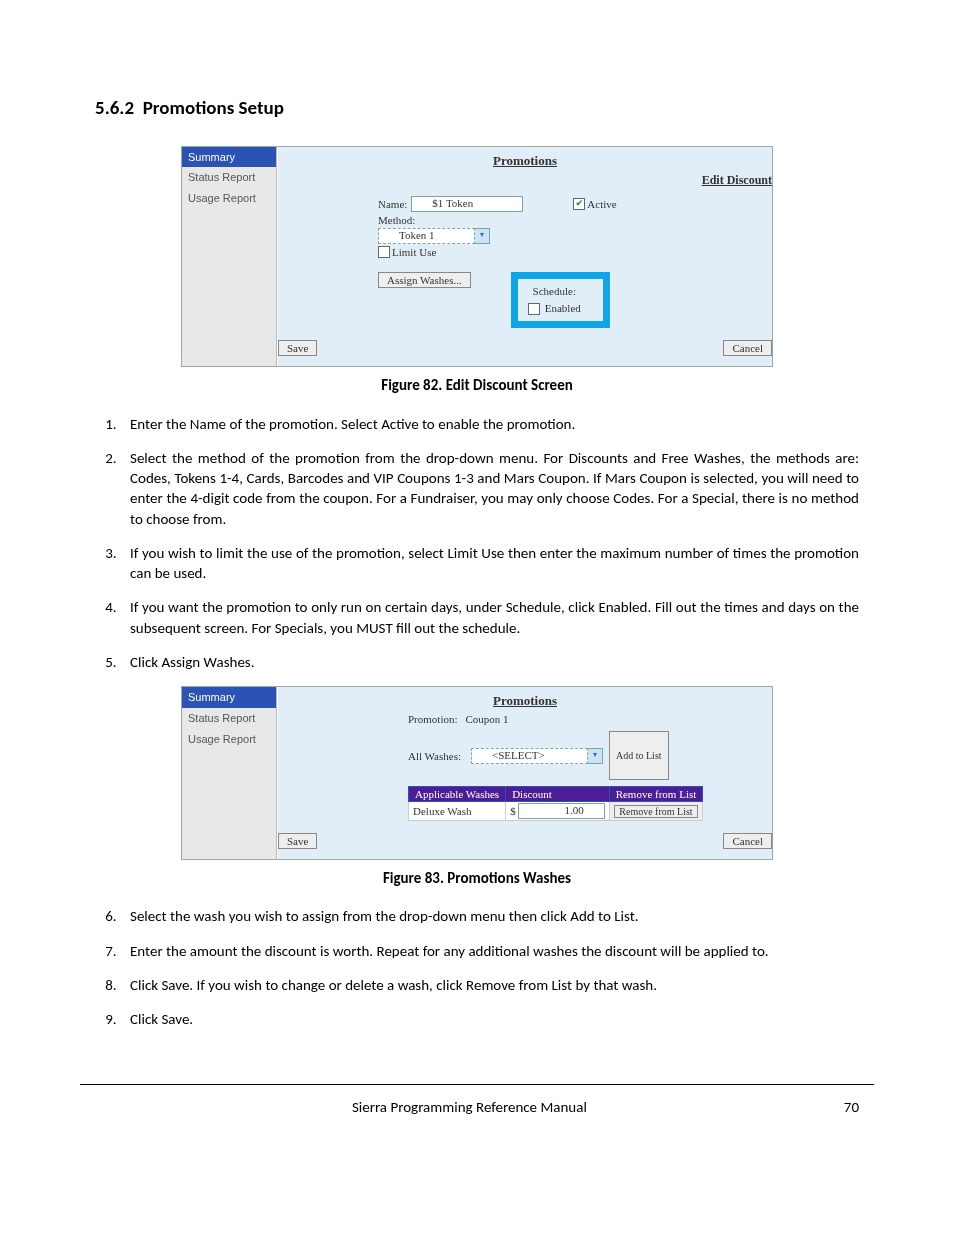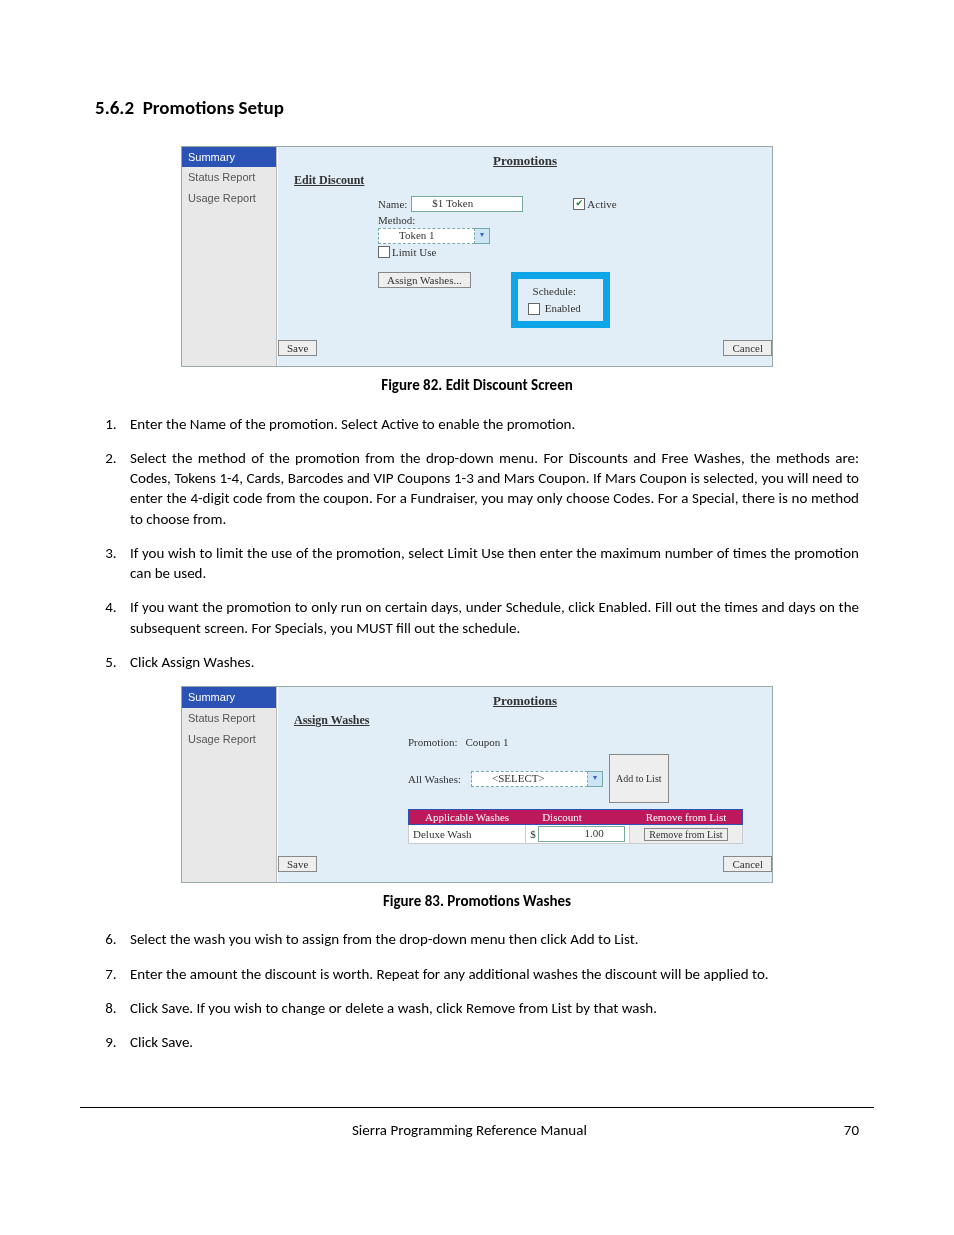--- a/index.html
+++ b/index.html
@@ -21,37 +21,37 @@
   .footer .left{flex:1;text-align:center;}
 
   
   .app{width:590px;margin:10px auto 0;border:1px solid #9aa;background:#e8f1f6;font-family:Tahoma,Arial,sans-serif;font-size:11px;color:#333;}
   .app-inner{display:flex;}
   .sidebar{width:94px;background:#e8e8e8;border-right:1px solid #bbb;}
   .sidebar-item{padding:3px 6px;color:#555;}
   .sidebar-item.active{background:#2b53b6;color:#fff;}
   .main{flex:1;background:#e2eef7;padding:6px 0 10px;border-left:1px solid #fff;}
   .title{text-align:center;font:bold 13px Tahoma;text-decoration:underline;margin-bottom:4px;}
-  .subtitle{text-align:left;font:bold 12px Tahoma;text-decoration:underline;margin-bottom:8px;margin-left:16px;}
+  .subtitle{text-align:right;font:bold 12px Tahoma;text-decoration:underline;margin-bottom:8px;}
   .form-row{display:flex;align-items:center;margin:2px 0;}
   .form-block{margin-left:100px;}
   .label{font:11px Tahoma;margin-right:4px;}
   .input{border:1px solid #7a9;background:#fff;font:11px Tahoma;padding:0 20px;height:14px;}
   .input.dashed{border:1px dashed #7aa;}
   .dd{display:flex;align-items:center;}
   .dd-arrow{width:14px;height:14px;background:#cde4f6;border:1px solid #7aa;border-left:none;display:flex;align-items:center;justify-content:center;font-size:8px;color:#36c;}
   .checkbox{display:inline-block;border:1px solid #666;width:10px;height:10px;margin-right:2px;vertical-align:middle;text-align:center;font-size:9px;line-height:9px;color:#1a7f2e;background:#fff;}
   .btn{border:1px solid #888;background:#eee;padding:1px 8px;font:11px Tahoma;}
   .btn.small{padding:18px 6px;font-size:10px;}
   .center-row{display:flex;justify-content:space-between;gap:10px;margin-top:12px;}
   .schedule-box{border:7px solid #0ea5e9;padding:6px 18px 6px 10px;background:#e2eef7;}
 
   
   .tbl{border-collapse:collapse;margin-top:6px;font:11px Tahoma;}
-  .tbl th{background:#be185d;color:#fff;font-weight:normal;padding:1px 16px;border:1px solid #2b53b6;text-align:left;white-space:nowrap;}
+  .tbl th{background:#4c1d95;color:#fff;font-weight:normal;padding:1px 6px;border:1px solid #2b53b6;text-align:left;white-space:nowrap;}
   .tbl td{background:#fff;border:1px solid #ccc;padding:1px 4px;white-space:nowrap;}
   .tbl .disc-cell{display:flex;align-items:center;gap:2px;}
 </style>
 </head>
 <body>
 
 <h2>
   <span>5.6.2</span>&nbsp;&nbsp;<span>Promotions Setup</span>
 </h2>
 
@@ -120,21 +120,20 @@
 
 <div class="app" style="margin-top:4px">
   <div class="app-inner">
     <div class="sidebar">
       <div class="sidebar-item active">Summary</div>
       <div class="sidebar-item">Status Report</div>
       <div class="sidebar-item">Usage Report</div>
     </div>
     <div class="main">
       <div class="title">Promotions</div>
-      <div class="subtitle">Assign Washes</div>
 
       <div style="margin-left:130px">
         <div class="form-row">
           <span class="label">Promotion:</span>
           <span class="label" style="margin-left:4px">Coupon 1</span>
         </div>
         <div class="form-row" style="margin-top:6px">
           <span class="label">All Washes:</span>
           <span class="dd" style="margin:0 6px">
             <span class="input dashed" style="width:75px">&lt;SELECT&gt;</span>

